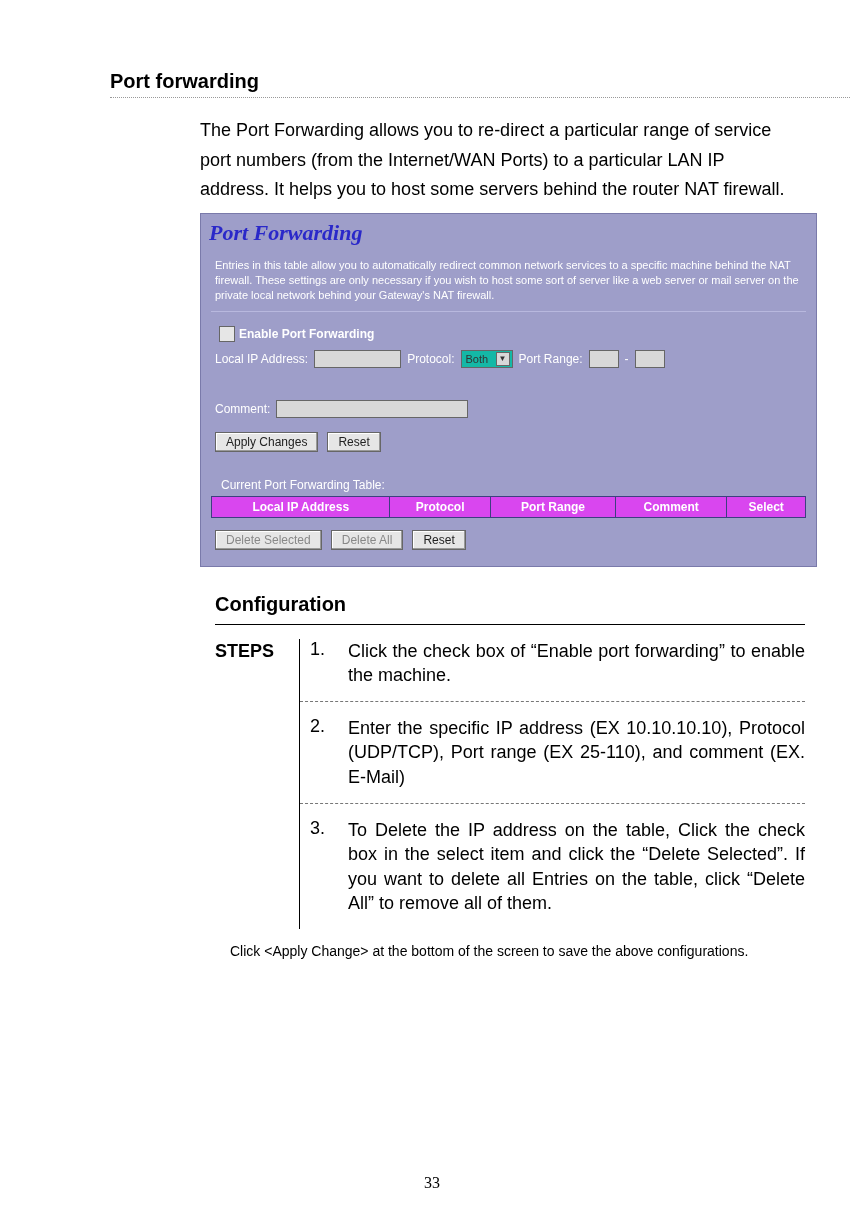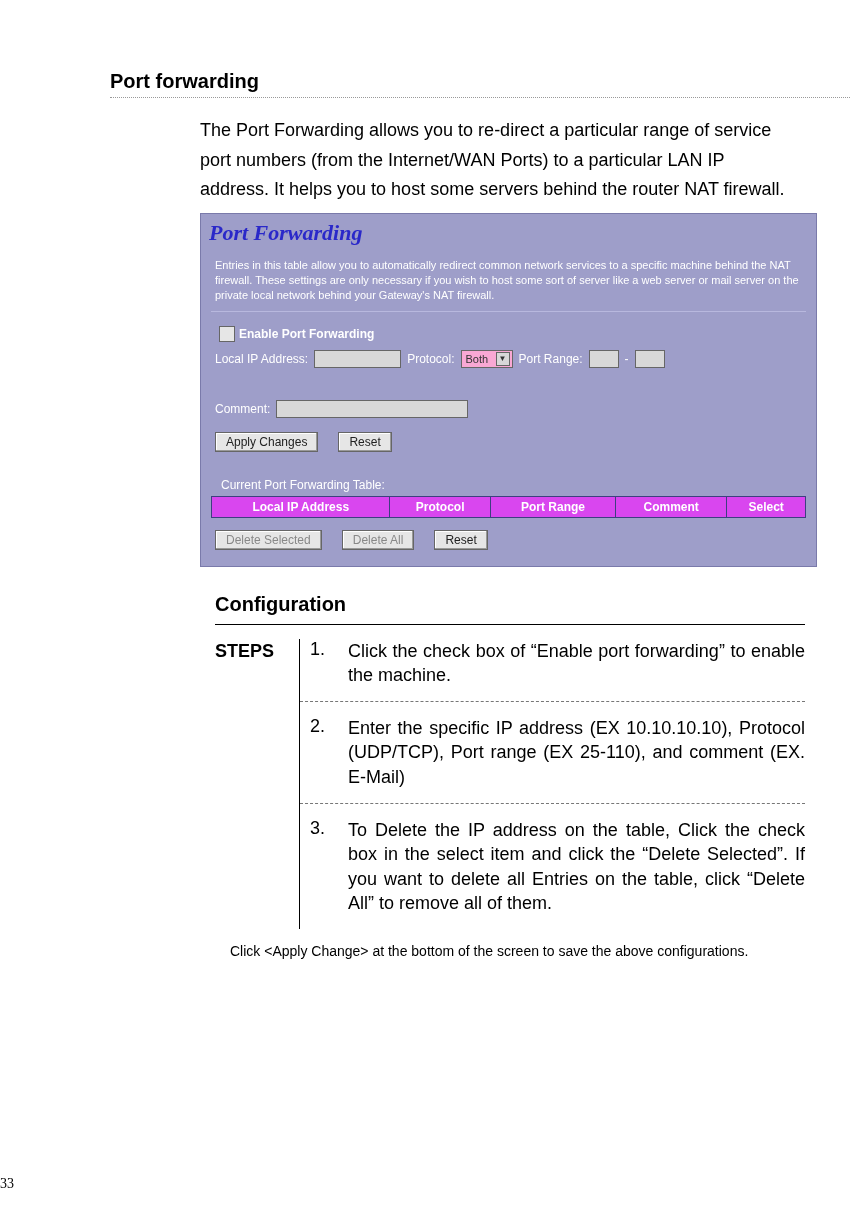--- a/index.html
+++ b/index.html
@@ -86,21 +86,21 @@
   .txt {
     background: #d8d8d8;
     border: 1px solid #666;
     height: 16px;
     display: inline-block;
   }
   .txt.ip { width: 85px; }
   .txt.port { width: 28px; }
   .txt.comment { width: 190px; }
   .sel {
-    background: #f9a8d4;
+    background: #14b8a6;
     border: 1px solid #666;
     height: 18px;
     width: 52px;
     display: inline-flex;
     align-items: center;
     justify-content: space-between;
     color: #333;
     font-size: 11px;
     padding: 0 2px 0 4px;
     box-sizing: border-box;
@@ -116,21 +116,21 @@
   .btn {
     display: inline-block;
     background: #e6e6e6;
     color: #222;
     border: 1px solid #666;
     font-size: 12px;
     padding: 2px 10px;
     box-shadow: inset -1px -1px 0 #999, inset 1px 1px 0 #fff;
   }
   .btn.disabled { color: #888; }
-  .btn-row { padding: 10px 14px 4px 14px; display: flex; gap: 20px; }
+  .btn-row { padding: 10px 14px 4px 14px; display: flex; gap: 9px; }
   .table-title {
     font-size: 12px;
     padding: 22px 14px 4px 20px;
   }
   .pf-table {
     margin: 0 10px;
     border-collapse: collapse;
     width: calc(100% - 20px);
     font-size: 12px;
   }
@@ -186,21 +186,22 @@
   .steps-list li + li { padding-top: 14px; }
 
   .footnote {
     margin: 14px 40px 0 120px;
     font-size: 14px;
   }
   .pagenum {
     position: absolute;
     bottom: 36px;
     left: 0; right: 0;
-    font-size: 14px;
+    text-align: center;
+    font-size: 16px;
     font-family: "Times New Roman", serif;
   }
 </style>
 </head>
 <body>
 
 <div class="page">
 
   <h2 class="section-title">Port forwarding</h2>
   <hr class="dotted-rule">

